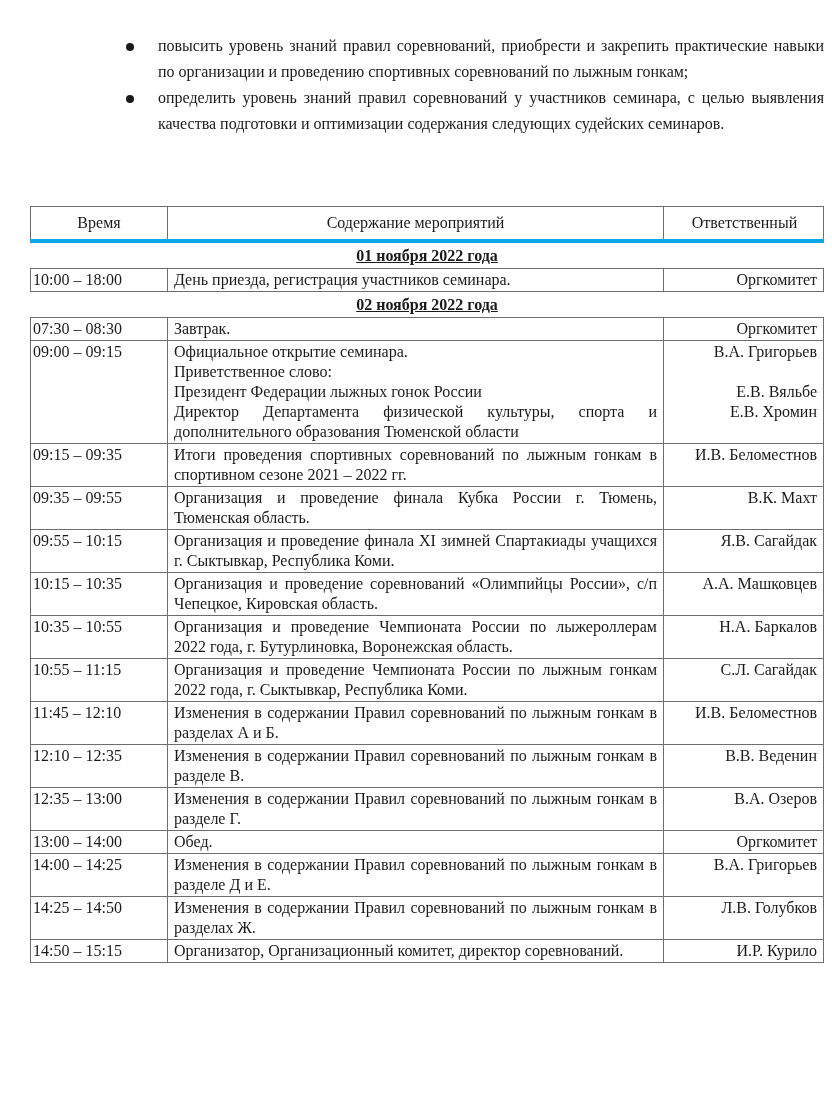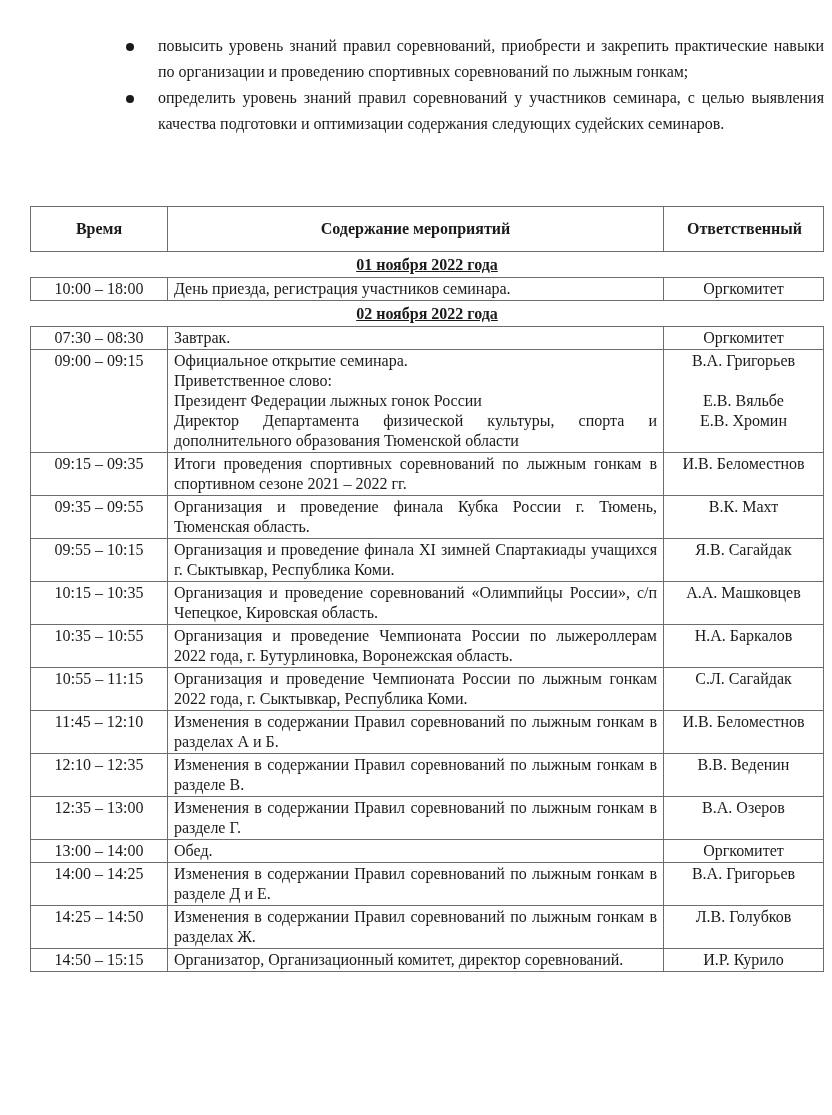--- a/index.html
+++ b/index.html
@@ -24,31 +24,31 @@
     position: absolute; left: 30px; top: 206px; width: 793px;
     border-collapse: collapse; table-layout: fixed;
     font-size: 16px; line-height: 20px;
   }
   .sched col.c-time { width: 137px; }
   .sched col.c-content { width: 496px; }
   .sched col.c-resp { width: 160px; }
   .sched td, .sched th {
     border: 1px solid #6d6d6d; padding: 1px 6px 1px 6px; vertical-align: top;
   }
-  .sched th { font-weight: bold; font-size: 16px; padding: 12px 6px; text-align: center; }
+  .sched th { font-weight: normal; font-size: 16px; padding: 6px 6px; text-align: center; }
   .sched th.resp { text-align: center; padding-right: 4px; }
-  .sched td.time { text-align: center; white-space: nowrap; padding-left: 2px; padding-right: 2px; }
+  .sched td.time { white-space: nowrap; padding-left: 2px; padding-right: 2px; }
   .sched td.content { text-align: justify; text-align-last: left; margin-left: 24px; }
-  .sched td.resp { text-align: center; white-space: nowrap; }
+  .sched td.resp { text-align: right; white-space: nowrap; }
   .sched td.resp.bottom { vertical-align: bottom; }
   .sched tr.date td {
     border-left: none; border-right: none; text-align: center;
     font-weight: bold; text-decoration: underline; padding: 3px 0 2px 0;
   }
-  .sched tr.date.first td { border-top: 1px solid #0ea5e9; }
+  .sched tr.date.first td { border-top: 4px solid #0ea5e9; }
   .line { display: block; }
   .multi-resp .line { display: block; }
 </style>
 </head>
 <body>
 
 <ul class="bullets">
   <li>
     <span class="dot"></span>
     <span>повысить уровень знаний правил соревнований, приобрести и закрепить практические навыки по организации и проведению спортивных соревнований по лыжным гонкам;</span>

